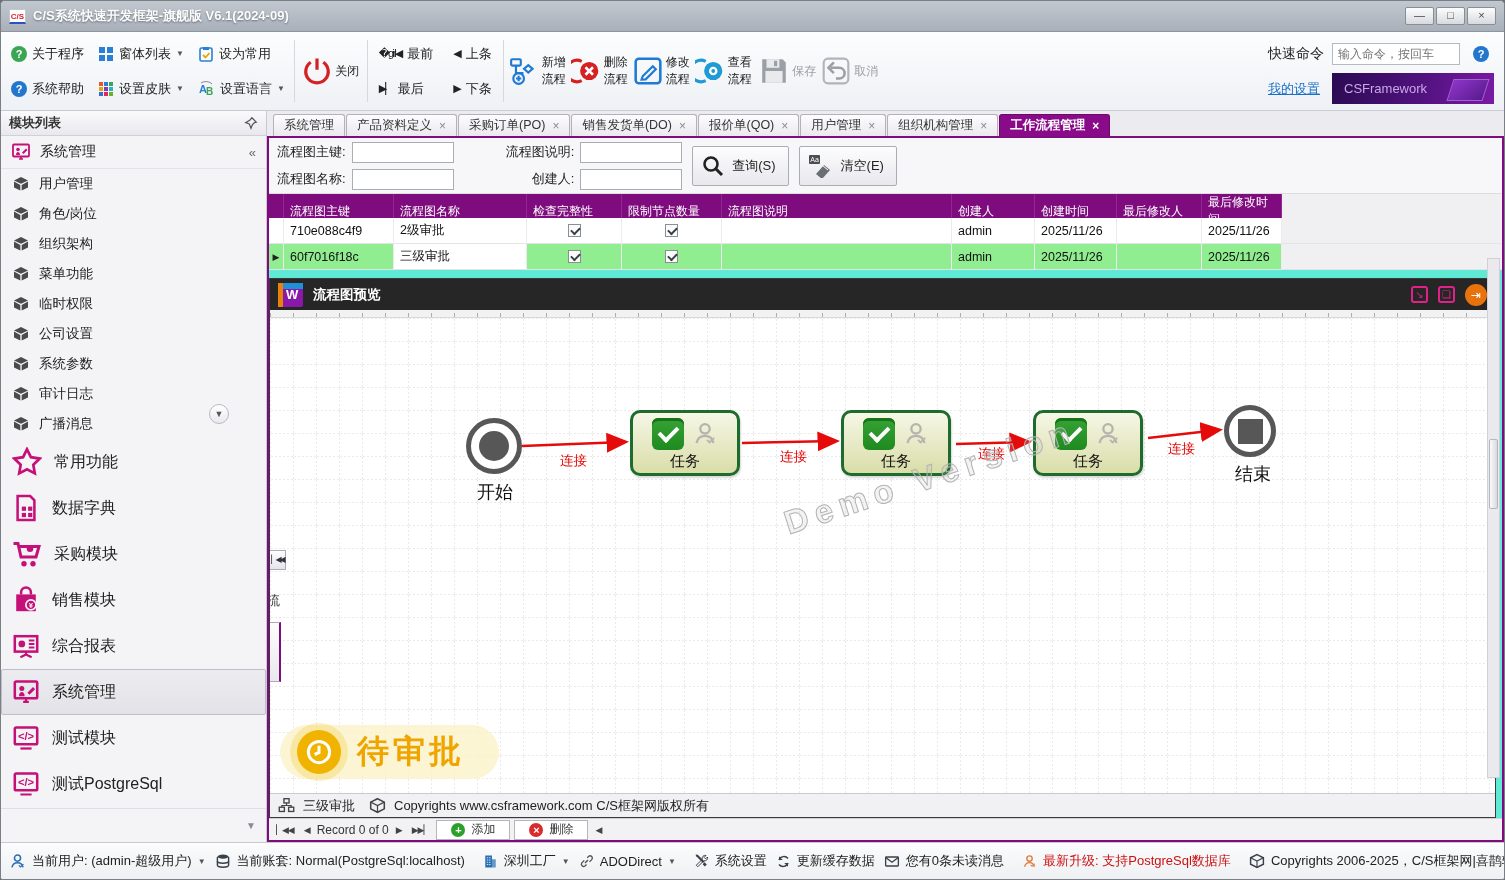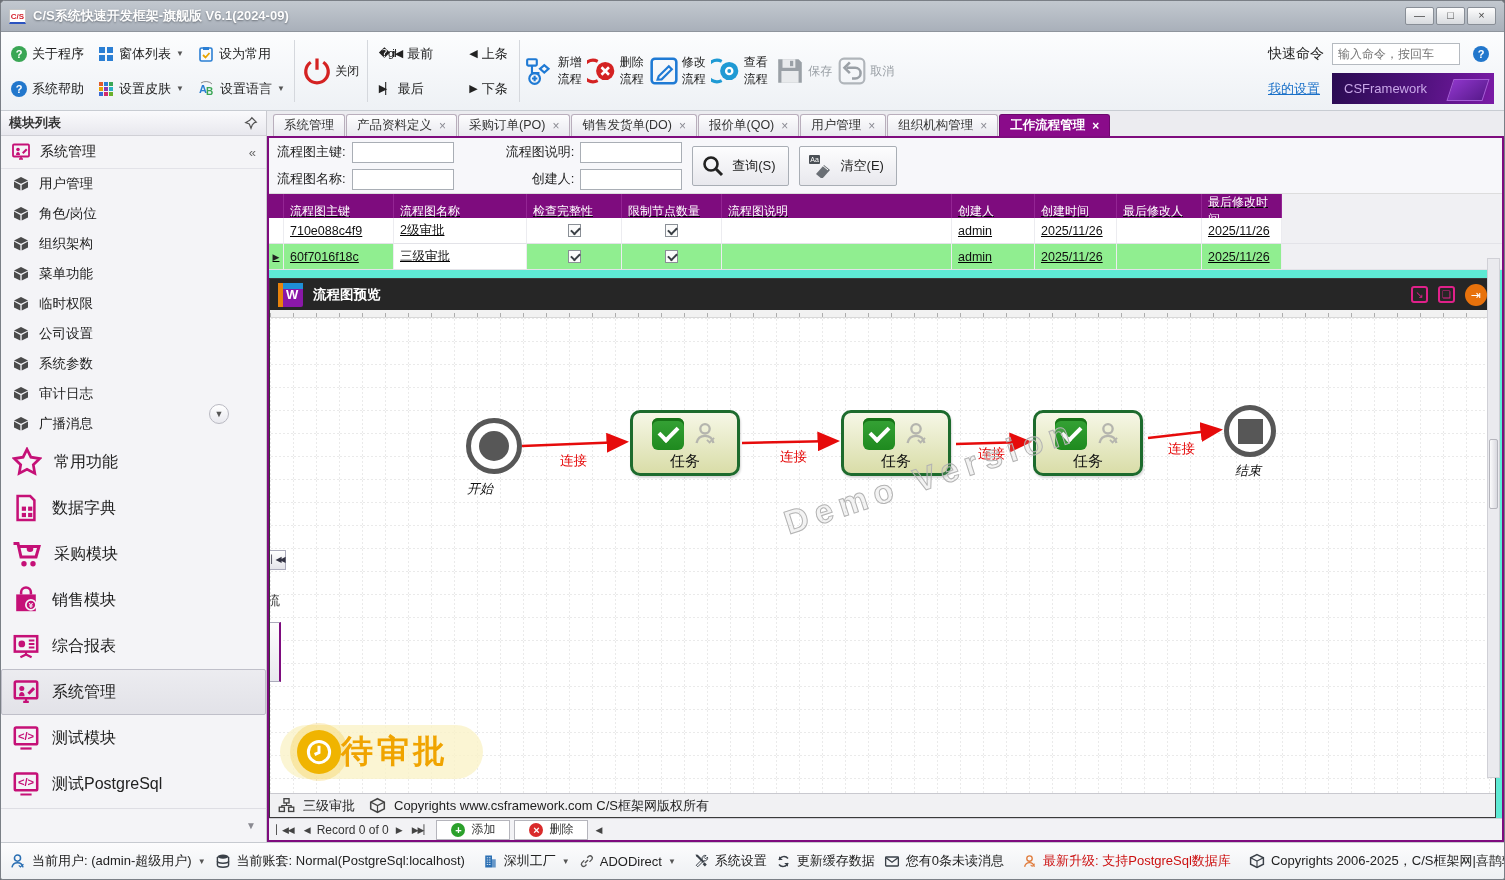--- a/index.html
+++ b/index.html
@@ -16,21 +16,21 @@
   
   .toolbar { height:79px; background:linear-gradient(#fcfdfe,#eef1f5); border-bottom:1px solid #c8ccd2; display:flex; align-items:stretch; padding:4px 6px; }
   .tb-sep { width:1px; background:#d5d8dd; margin:4px 5px; }
   .menu-grid { display:grid; grid-template-columns:auto auto auto; grid-template-rows:1fr 1fr; column-gap:14px; align-items:center; padding:0 4px; }
   .menu-item { display:flex; align-items:center; gap:5px; font-size:13px; color:#222; cursor:pointer; white-space:nowrap; }
   .ico-round { display:inline-block; width:16px; height:16px; border-radius:50%; color:#fff; font-size:11px; font-weight:bold; line-height:16px; text-align:center; }
   .caret { font-size:8px; color:#555; }
   .bigbtn { width:62px; display:flex; flex-direction:row; align-items:center; justify-content:center; gap:3px; font-size:12px; color:#222; cursor:pointer; border-radius:3px; }
   .bigbtn svg { width:30px; height:30px; }
   .bigbtn.disabled { color:#9aa0a6; cursor:default; }
-  .nav-grid { display:grid; grid-template-columns:auto auto; grid-template-rows:1fr 1fr; column-gap:36px; align-items:center; padding:0 6px; }
+  .nav-grid { display:grid; grid-template-columns:auto auto; grid-template-rows:1fr 1fr; column-gap:20px; align-items:center; padding:0 6px; }
   .nav-item { display:flex; align-items:center; gap:6px; font-size:13px; color:#222; cursor:pointer; white-space:nowrap; }
   .nav-glyph { color:#222; font-size:11px; letter-spacing:-2px; }
   .tb-right { margin-left:auto; display:grid; grid-template-columns:auto auto auto; grid-template-rows:1fr 1fr; align-items:center; column-gap:8px; padding-right:4px; }
   .quick-label { font-size:14px; color:#222; }
   .quick-input { width:128px; height:22px; border:1px solid #b5bac0; font-size:12px; padding:0 5px; color:#15803d; background:#fff; }
   .link { color:#1a70c8; font-size:13px; text-decoration:underline; cursor:pointer; }
   .brand { grid-column:2 / span 2; width:162px; height:31px; background:linear-gradient(100deg,#2a0b52 0%,#51127e 55%,#7a1ba6 100%); color:#c9a7e8; font-size:13px; display:flex; align-items:center; padding-left:12px; position:relative; overflow:hidden; cursor:pointer; }
   .brand::after { content:""; position:absolute; right:8px; top:6px; width:34px; height:20px; background:linear-gradient(135deg,#8d35c9,#5a1b8e); transform:skewX(-18deg); border:1px solid #a65fd6; }
 
   
@@ -61,21 +61,21 @@
 
   
   .search { height:56px; background:#f7f7fa; border-bottom:1px solid #ddd; display:flex; align-items:center; padding:0 8px; position:relative; }
   .search-grid { display:grid; grid-template-columns:auto 102px 40px auto 102px; grid-template-rows:1fr 1fr; row-gap:6px; column-gap:6px; align-items:center; }
   .f-label { font-size:13px; color:#222; text-align:right; white-space:nowrap; }
   .f-input { width:102px; height:21px; border:1px solid #a9aeb5; background:#fff; padding:0 4px; font-size:12px; }
   .search-btn { height:40px; padding:0 12px 0 8px; margin-left:10px; display:flex; align-items:center; gap:7px; background:linear-gradient(#fdfdfe,#e8e8ed); border:1px solid #a9aeb5; border-radius:2px; font-size:13px; color:#222; cursor:pointer; }
 
   
   .grid { background:#f2f2f5; }
-  .grow { display:grid; grid-template-columns:15px 110px 133px 95px 100px 230px 83px 82px 85px 80px 1fr; height:26px;text-decoration:underline; }
+  .grow { display:grid; grid-template-columns:15px 110px 133px 95px 100px 230px 83px 82px 85px 80px 1fr; height:26px; }
   .grow.header { height:24px; }
   .hcell { background:#7e0c7e; color:#fff; font-size:12px; display:flex; align-items:center; padding:0 6px; border-right:1px solid #942594; }
   .hcell.filler,.dcell.filler { background:#f0f0f3; border-right:none; }
   .dcell { background:#fff; font-size:12.5px; color:#111; display:flex; align-items:center; padding:0 6px; border-bottom:1px solid #e3e3e8; border-right:1px solid #ececf0; }
   .dcell.center { justify-content:center; }
   .grow.selected .dcell { background:#90ee90; }
   .grow.selected .dcell.focuscell { background:#fff; }
   .grow.selected .dcell.filler { background:#f0f0f3; }
   .rowind { font-size:9px; color:#222; justify-content:center; padding:0; }
   .cb { width:13px; height:13px; border:1px solid #8a8f96; background:#fbfbfb; position:relative; }
@@ -95,30 +95,30 @@
   .canvas { flex:1; position:relative; overflow:hidden; background:#fff; }
   .ruler { position:absolute; left:0; top:0; right:0; height:8px; background:#f2f2f2 repeating-linear-gradient(90deg,#adadad 0 1px,transparent 1px 23px); background-size:100% 4px; background-position:0 100%; background-repeat:repeat-x; border-bottom:1px solid #d8d8d8; }
   .grid-bg { position:absolute; inset:8px 0 0 0; width:100%; height:100%; }
   .arrow-layer { position:absolute; inset:0; width:100%; height:100%; pointer-events:none; }
 
   .node-start,.node-end { position:absolute; border:5px solid #575757; border-radius:50%; background:#fff; display:flex; align-items:center; justify-content:center; cursor:pointer; }
   .node-start { width:56px; height:56px; }
   .node-start i { width:30px; height:30px; border-radius:50%; background:#575757; }
   .node-end { width:52px; height:52px; }
   .node-end i { width:25px; height:25px; background:#575757; }
-  .node-label { position:absolute; font-size:13px; color:#111;font-style:italic; }
+  .node-label { position:absolute; font-size:18px; color:#111; }
   .task { position:absolute; width:110px; height:66px; border:3px solid #1d6b2d; border-radius:10px; background:linear-gradient(#f6f7e6,#d9dda8); box-shadow:1px 2px 2px rgba(0,0,0,.15); display:flex; flex-direction:column; align-items:center; cursor:pointer; }
   .task-icons { display:flex; align-items:center; gap:8px; margin-top:5px; }
   .task-check { width:32px; height:32px; background:linear-gradient(#36a336,#1f8a1f); border-radius:6px; position:relative; box-shadow:inset 0 3px 0 #177317; }
   .task-check::after { content:""; position:absolute; left:7px; top:8px; width:15px; height:8px; border-left:4px solid #fff; border-bottom:4px solid #fff; transform:rotate(-45deg); }
   .task-person { color:#b5b5ae; }
   .task-label { font-size:15px; color:#111; margin-top:2px; }
   .conn-label { position:absolute; color:#e60b0b; font-size:13.5px; }
   .watermark { position:absolute; left:508px; top:148px; font-size:33px; font-weight:bold; letter-spacing:7px; color:rgba(190,190,190,.18); -webkit-text-stroke:1px #b3b3b3; transform:rotate(-18deg); white-space:nowrap; }
-  .stamp { position:absolute; left:10px; bottom:14px; display:flex; align-items:center; background:rgba(250,242,200,.8); border-radius:34px; padding:5px 34px 5px 17px; }
+  .stamp { position:absolute; left:10px; bottom:14px; display:flex; align-items:center; gap:16px; background:rgba(250,242,200,.8); border-radius:34px; padding:5px 34px 5px 17px; }
   .stamp-clock { width:44px; height:44px; border-radius:50%; background:#f0b400; box-shadow:0 0 0 7px rgba(240,180,0,.22); display:flex; align-items:center; justify-content:center; }
   .stamp-text { font-size:32px; font-weight:bold; color:#f0a400; letter-spacing:4px; }
   .collapse-btn { position:absolute; left:-1px; top:240px; width:17px; height:20px; background:linear-gradient(#fff,#e4e4ea); border:1px solid #aab; font-size:8px; color:#334; text-align:center; line-height:18px; cursor:pointer; letter-spacing:-2px; }
   .side-vlabel { position:absolute; left:-2px; top:272px; width:14px; font-size:13px; color:#333; writing-mode:vertical-rl; overflow:hidden; height:30px; }
   .side-vscroll { position:absolute; left:-1px; top:312px; width:12px; height:60px; background:linear-gradient(#fdfdfd,#e8e8ee); border:1px solid #aab; border-right:2px solid #7e0c7e; }
   .pv-footer { height:24px; background:#f1f1f3; border-top:1px solid #c9c9cf; display:flex; align-items:center; gap:8px; padding:0 8px; font-size:13px; color:#222; }
 
   
   .recnav { height:22px; display:flex; align-items:center; gap:4px; padding:0 4px; background:#f2f2f5; border-top:1px solid #cfcfd6; font-size:12px; color:#333; }
   .rn-glyph { font-size:9px; color:#444; letter-spacing:-1px; padding:0 3px; cursor:pointer; }
@@ -692,21 +692,21 @@
                 </defs>
               <line x1="252" y1="136" x2="354" y2="132" stroke="#e60b0b" stroke-width="2.5" marker-end="url(#arrh)"></line>
               <line x1="472" y1="133" x2="565" y2="131" stroke="#e60b0b" stroke-width="2.5" marker-end="url(#arrh)"></line>
               <line x1="686" y1="134" x2="757" y2="132" stroke="#e60b0b" stroke-width="2.5" marker-end="url(#arrh)"></line>
               <line x1="878" y1="128" x2="948" y2="120" stroke="#e60b0b" stroke-width="2.5" marker-end="url(#arrh)"></line>
             </svg>
 
             <div class="node-start" style="left:196px;top:108px">
                 <i></i>
               </div>
-            <div class="node-label" style="left:197px;top:170px">开始</div>
+            <div class="node-label" style="left:207px;top:170px">开始</div>
 
             <div class="task" style="left:360px;top:100px">
               <div class="task-icons">
                   <div class="task-check"></div>
               <svg width="26" height="26" viewBox="0 0 20 20" class="task-person">
                     <use href="#i-person"></use>
                   </svg>
                 </div>
               <div class="task-label">任务</div>
             </div>

